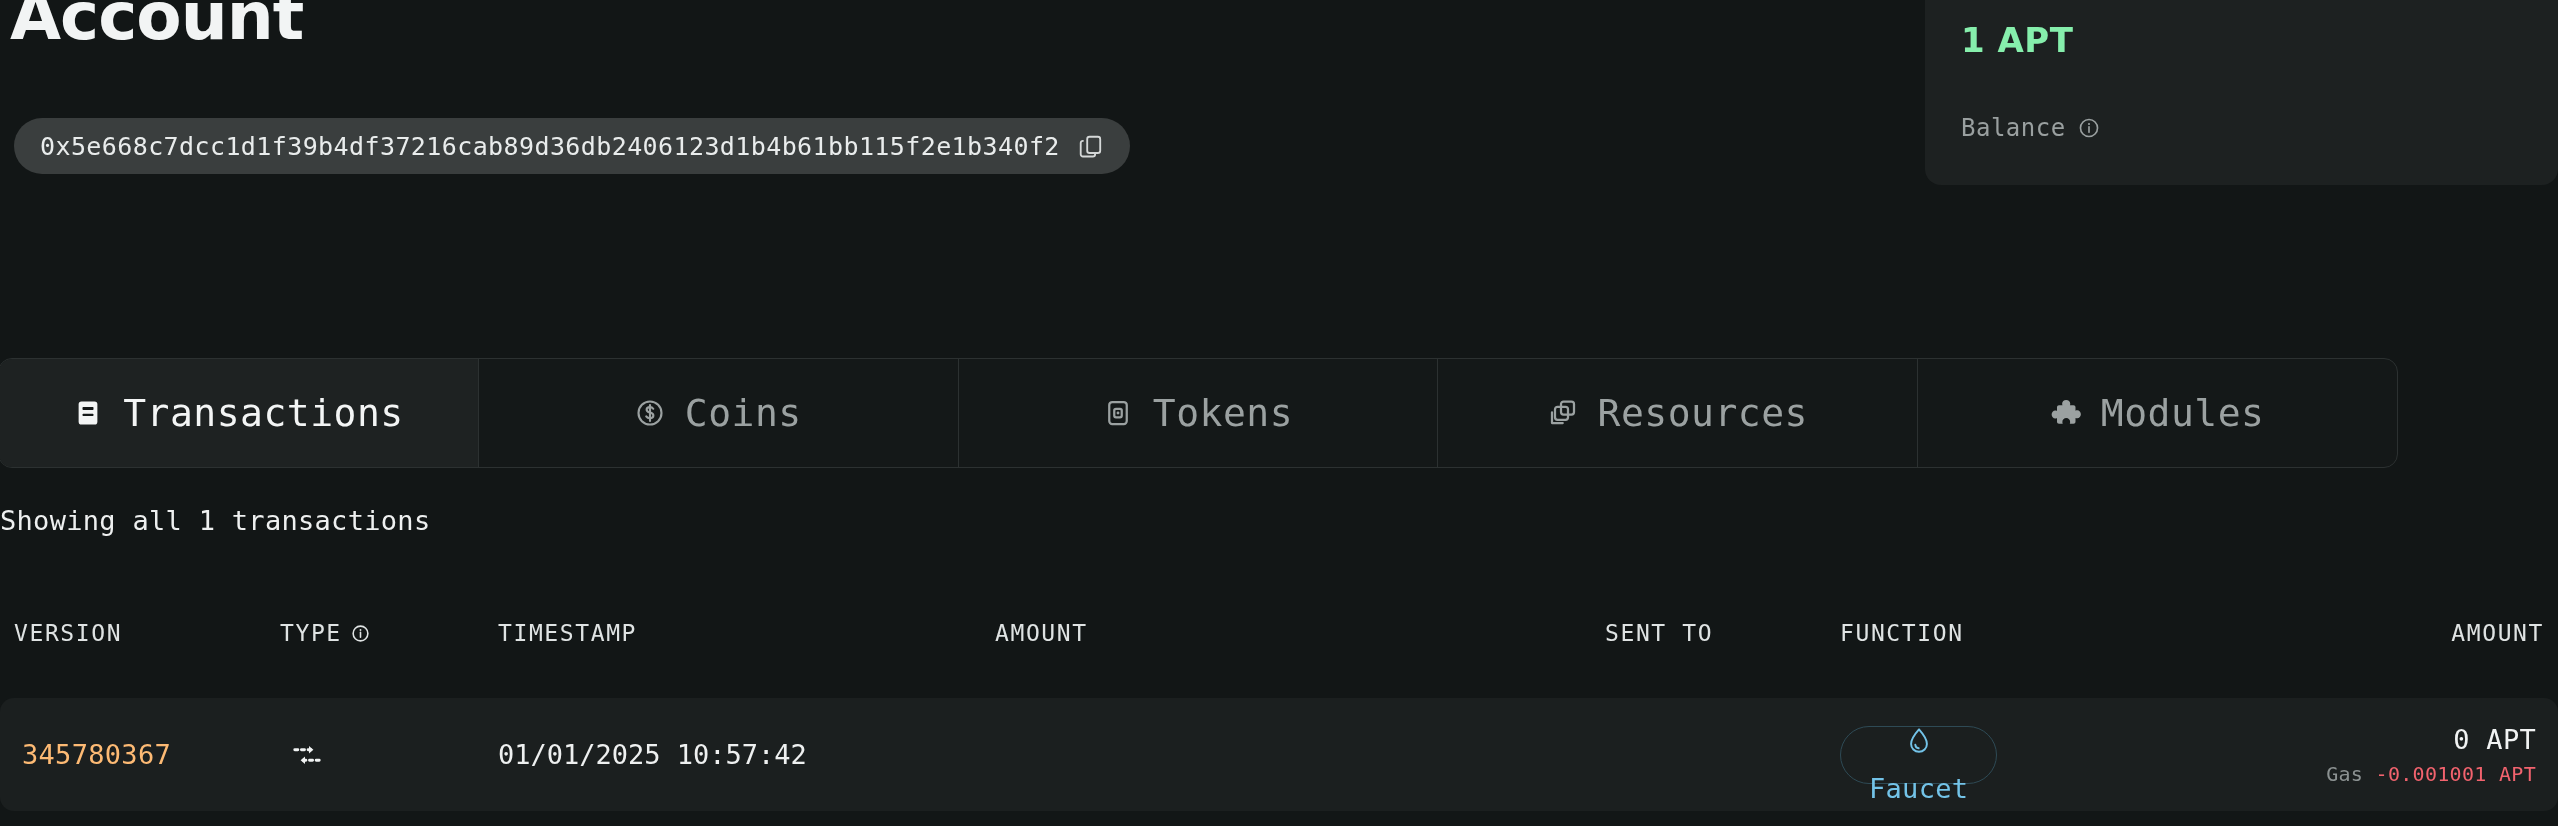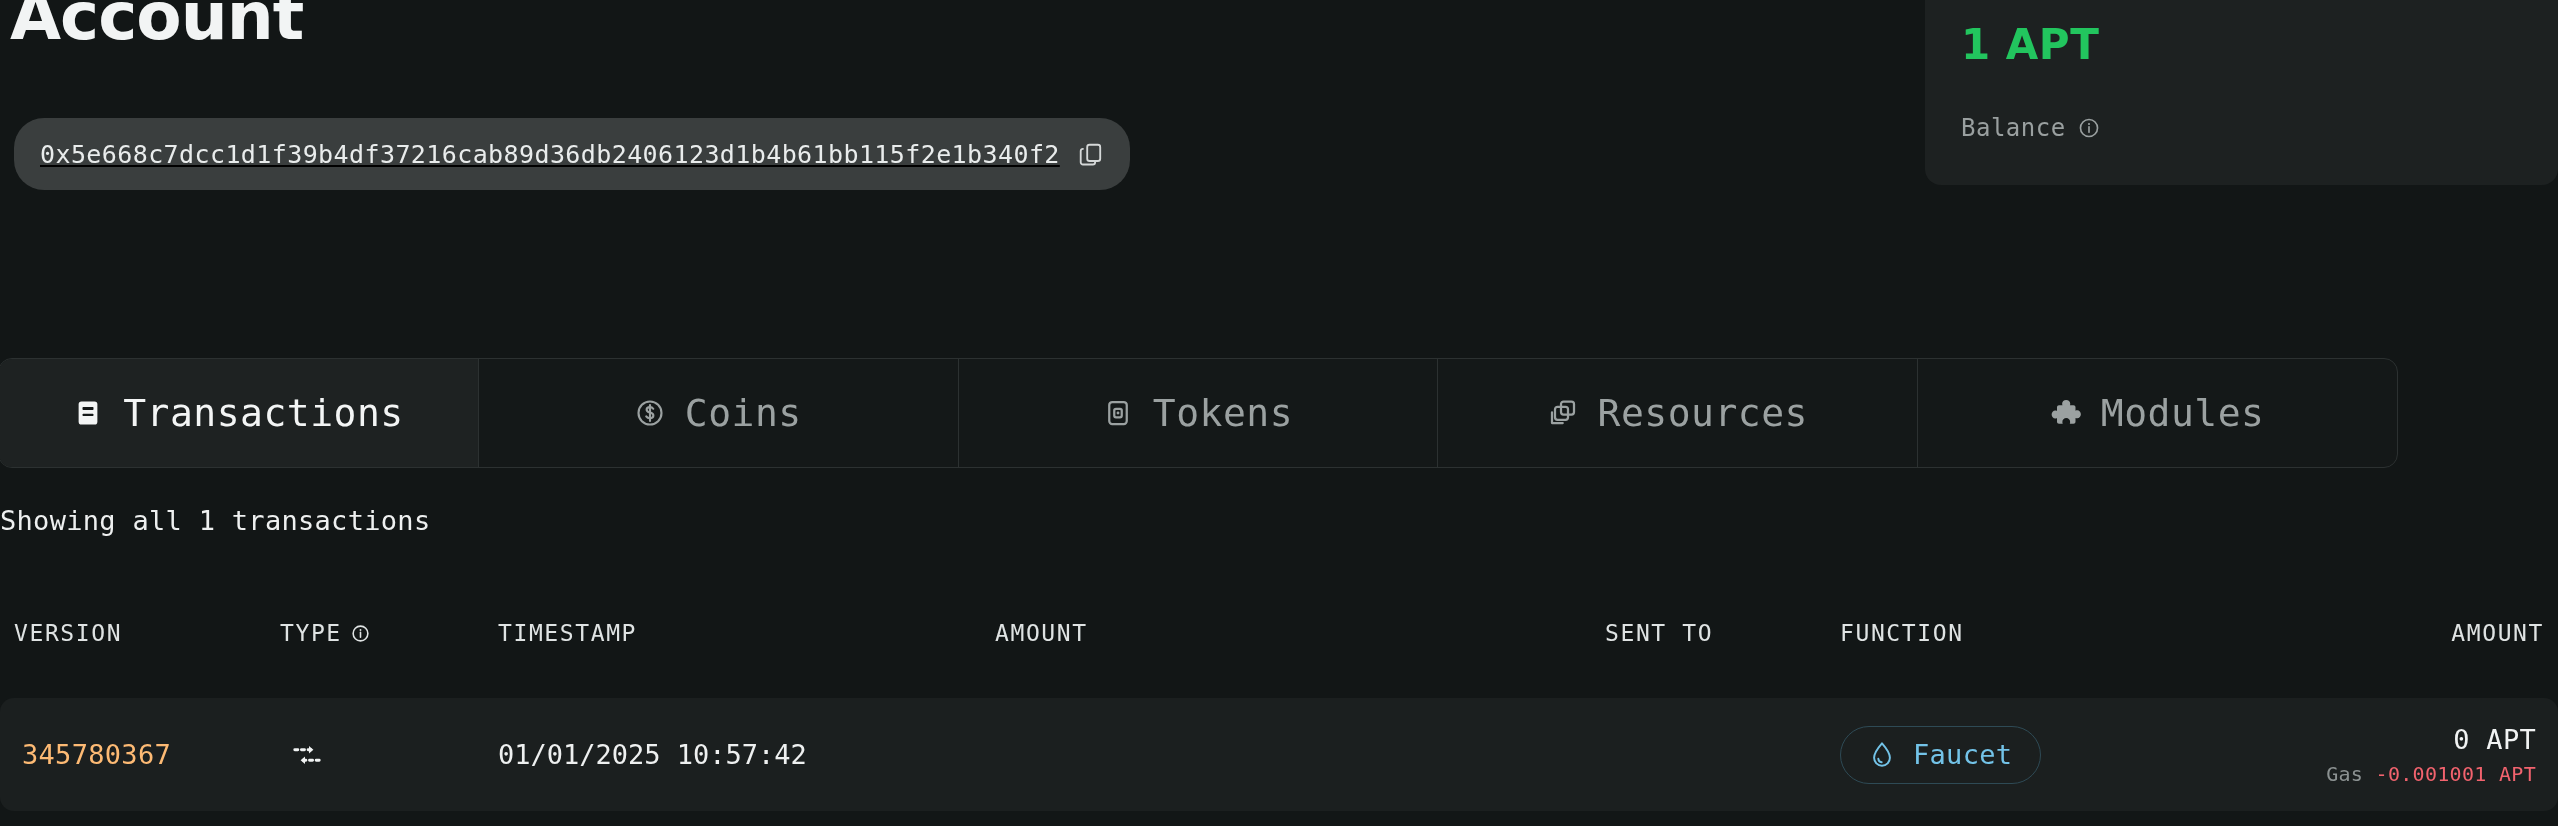--- a/index.html
+++ b/index.html
@@ -16,26 +16,25 @@
   .page-title {
     position: absolute; left: 10px; top: -22px;
     font-family: "DejaVu Sans", "Liberation Sans", sans-serif;
     font-weight: 700;
     font-size: 66px;
     letter-spacing: -1px;
     color: #f2f4f4;
   }
   .addr-pill {
     position: absolute; left: 14px; top: 118px;
-    height: 72px;
+    height: 56px;
     display: flex; align-items: center; gap: 18px;
     padding: 0 26px;
     background: #3a3e3e;
     border-radius: 30px;
-    text-decoration: underline;
   }
   .addr-pill .addr-text {
     font-size: 25px;
     letter-spacing: 0.4px;
     color: #e9ecec;
     white-space: nowrap;
   }
   .copy-icon { width: 26px; height: 26px; flex: none; opacity: .92; cursor: pointer; }
   .copy-icon svg { display:block; width:100%; height:100%; }
 
@@ -44,22 +43,22 @@
     position: absolute; left: 1925px; top: -120px;
     width: 633px; height: 305px;
     background: #1d2121;
     border-radius: 16px;
     padding: 0 36px;
   }
   .balance-value {
     position: absolute; left: 36px; top: 140px;
     font-family: "DejaVu Sans", "Liberation Sans", sans-serif;
     font-weight: 700;
-    font-size: 42px;
-    color: #22c55e;
+    font-size: 34px;
+    color: #86efac;
     letter-spacing: 0.5px;
   }
   .balance-label-row {
     position: absolute; left: 36px; top: 196px;
     display: flex; align-items: center; gap: 12px; margin-top: 38px;
   }
   .balance-label { font-size: 24px; color: #9aa0a0; letter-spacing: .5px; }
   .info-icon { width: 22px; height: 22px; }
   .info-icon svg { display: block; width: 100%; height: 100%; }
 
@@ -149,20 +148,21 @@
   .addr-chip .chip-text { font-size: 27px; color: #84c6dd; letter-spacing: .3px; }
   .chip-copy { width: 26px; height: 26px; }
   .chip-copy svg { display: block; width: 100%; height: 100%; }
 
   .fn-chip {
     display: flex; align-items: center; gap: 18px;
     height: 58px; padding: 0 28px;
     border: 1px solid #2e4a55;
     border-radius: 29px;
     cursor: pointer;
+    flex-direction: column;
   }
   .fn-chip .fn-text { font-size: 27px; color: #73c3e8; letter-spacing: .3px; }
   .drop-ico { width: 26px; height: 30px; }
   .drop-ico svg { display: block; width: 100%; height: 100%; }
 
   .amount-cell {
     flex-direction: column; align-items: flex-end; justify-content: center; gap: 7px;
   }
   .amount-main { font-size: 27px; color: #f1f3f3; letter-spacing: .3px; }
   .amount-gas { font-size: 20px; letter-spacing: .3px; }

